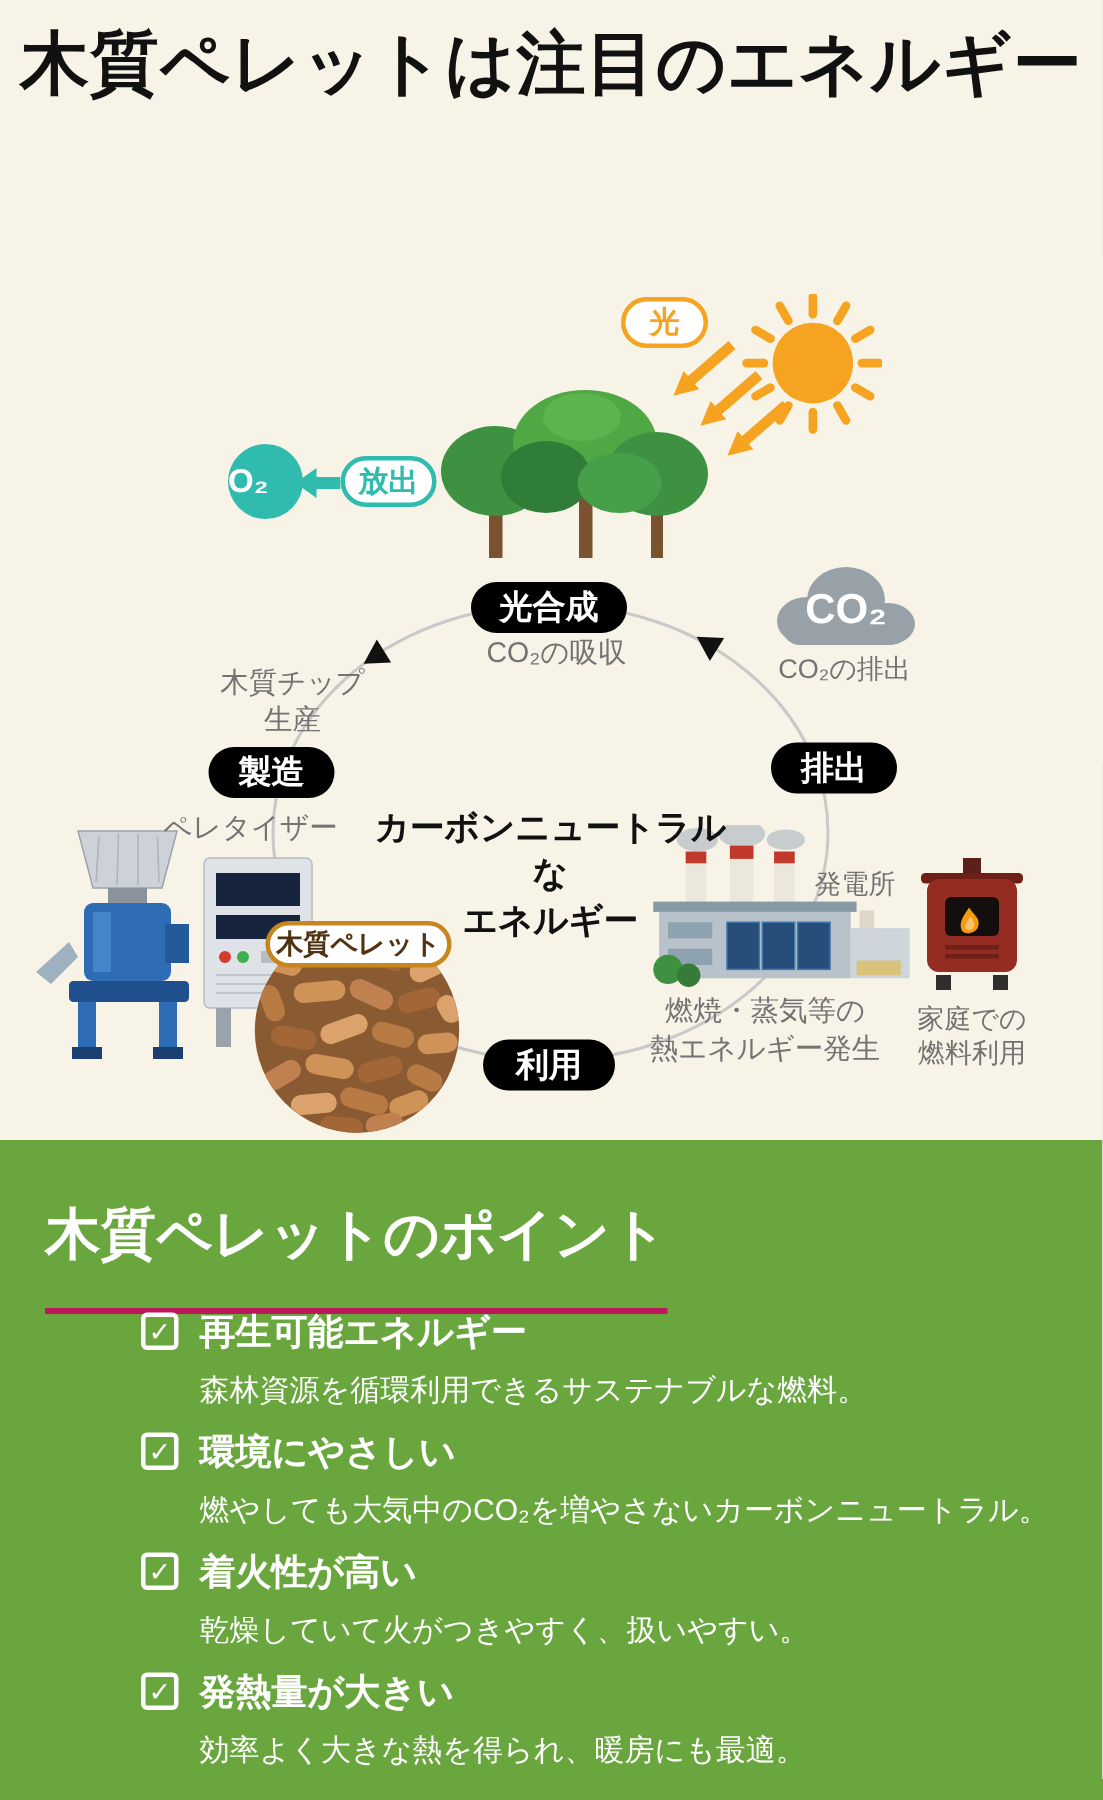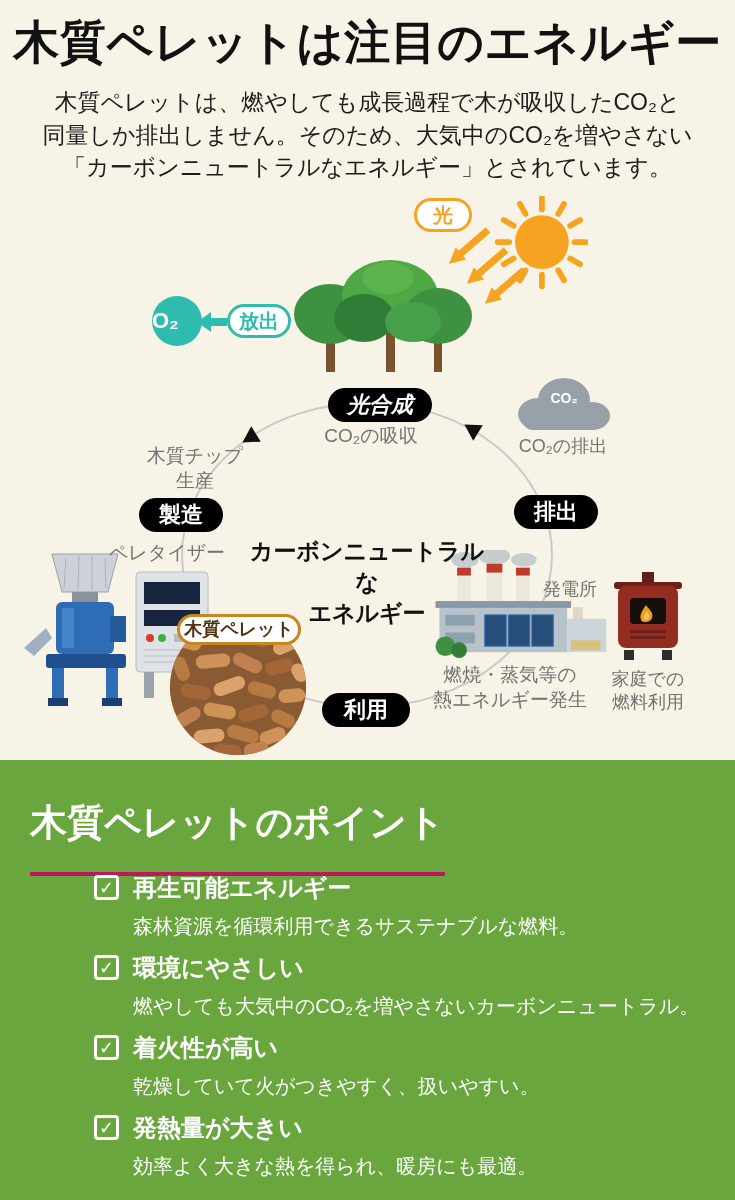--- a/index.html
+++ b/index.html
@@ -43,27 +43,27 @@
                  border: 3px solid #2fbcae; color: #2fbcae; font-size: 20px; }
   #oval-pellet { left: 177px; top: 614px; width: 124px; height: 31px; line-height: 25px;
                  border: 3px solid #c8861f; color: #503312; font-size: 18px; z-index: 6; }
 
   #o2-badge {
     left: 152px; top: 296px; width: 50px; height: 50px; border-radius: 50%;
     background: #2fbcae; color: #fff; font-weight: bold; font-size: 22px;
     line-height: 50px; text-align: left; z-index: 4;
   }
 
-  #pill-photosynthesis { left: 328px; top: 388px; width: 104px; font-style: italic; }
+  #pill-photosynthesis { left: 314px; top: 388px; width: 104px; }
   #pill-emission       { left: 514px; top: 495px; width: 84px; }
   #pill-manufacture    { left: 139px; top: 498px; width: 84px; }
   #pill-use            { left: 322px; top: 693px; width: 88px; }
 
   #lbl-co2-absorb { left: 296px; top: 424px; width: 150px; }
-  #lbl-co2       { left: 534px; top: 390px; width: 60px; font-size: 14px; font-weight: bold;
+  #lbl-co2       { left: 534px; top: 390px; width: 60px; font-size: 28px; font-weight: bold;
                    color: #fff; text-align: center; position: absolute; z-index: 4; }
   #lbl-co2-emit  { left: 498px; top: 435px; width: 130px; font-size: 18px; }
   #lbl-chip      { left: 130px; top: 444px; width: 130px; }
   #lbl-pelletizer{ left: 108px; top: 541px; width: 118px; }
   #lbl-plant     { left: 534px; top: 578px; width: 72px; font-size: 18px; }
   #lbl-heat      { left: 426px; top: 663px; width: 168px; }
   #lbl-home      { left: 598px; top: 668px; width: 100px; font-size: 18px; }
 
   #center-title {
     left: 242px; top: 536px; width: 250px; text-align: center;
@@ -88,23 +88,20 @@
   }
   .point-title { font-size: 24px; font-weight: bold; color: #fff; }
   .point-desc  { font-size: 20px; color: #fff; margin-top: 9px; }
 </style>
 </head>
 <body>
 
 <div class="page">
 
   <h1 class="abs title">木質ペレットは注目のエネルギー</h1>
-  <p class="abs intro preline">木質ペレットは、燃やしても成長過程で木が吸収したCO₂と
-同量しか排出しません。そのため、大気中のCO₂を増やさない
-「カーボンニュートラルなエネルギー」とされています。</p>
 
   <svg class="abs" style="left:0;top:0;width:735px;height:760px;z-index:1" viewBox="0 0 735 760">
     <ellipse cx="367" cy="555" rx="185" ry="152" fill="none" stroke="#c9c9c9" stroke-width="2"></ellipse>
     <path d="M0,-9 L16,0 L0,9 Z" fill="#111" transform="translate(256,434) rotate(148)"></path>
     <path d="M0,-9 L16,0 L0,9 Z" fill="#111" transform="translate(478,433) rotate(-148)"></path>
   </svg>
 
   <svg class="abs" style="left:492px;top:196px;width:96px;height:96px;z-index:2" viewBox="0 0 100 100">
     <circle cx="52" cy="48" r="28" fill="#f5a320"></circle>
     <g stroke="#f5a320" stroke-width="6" stroke-linecap="round">

